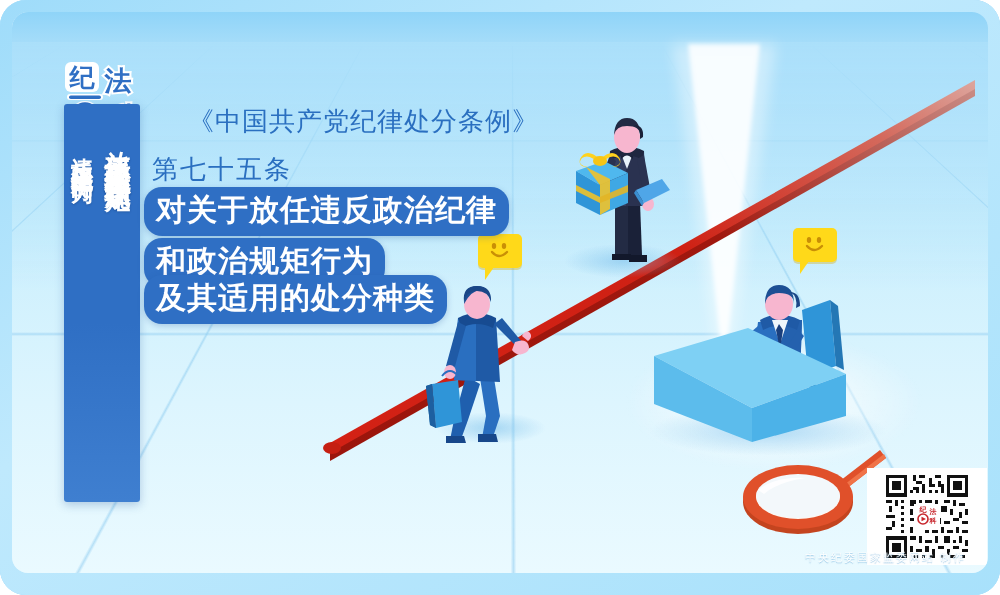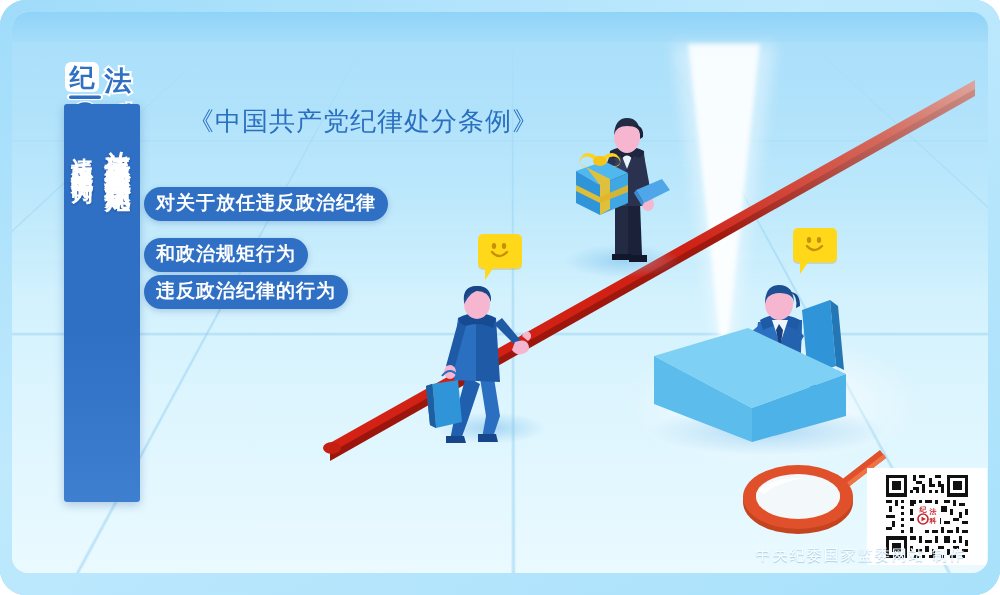--- a/index.html
+++ b/index.html
@@ -142,38 +142,38 @@
   .law-article{
     position:absolute;left:140px;top:140px;
     font-family:"Liberation Serif","DejaVu Serif",serif;
     font-size:26px;color:#2a6fc0;letter-spacing:2px;white-space:nowrap;
   }
   .hl{
     position:absolute;
     display:inline-block;
     background:#2f6fc4;color:#ffffff;
     font-family:"Liberation Serif","DejaVu Serif",serif;
-    font-weight:700;font-size:19px;letter-spacing:1px;
+    font-weight:700;font-size:30px;letter-spacing:1px;
     padding:3px 12px 5px 12px;border-radius:18px;white-space:nowrap;
     box-shadow:0 2px 6px rgba(30,80,150,.25);
   }
 
   
   .qr{
     position:absolute;left:855px;top:456px;width:120px;height:97px;
     background:#ffffff;padding:4px;box-sizing:border-box;
   }
   .qr-center{
     position:absolute;left:50%;top:50%;transform:translate(-50%,-50%);
     width:26px;height:26px;background:#ffffff;
     display:flex;align-items:center;justify-content:center;
   }
   .credit{
     position:absolute;right:22px;bottom:8px;
-    font-size:15px;color:#ffffff;letter-spacing:2px;
+    font-size:11px;color:#ffffff;letter-spacing:2px;
     font-family:"Liberation Sans","DejaVu Sans",sans-serif;
     text-shadow:0 1px 1px rgba(90,160,210,.6);
   }
 </style>
 </head>
 <body>
 
 <div id="poster">
 
   <div class="frame-outer"></div>
@@ -363,24 +363,25 @@
           <text x="60" y="68" font-family="'Liberation Serif','DejaVu Serif',serif" font-size="27" font-weight="700" fill="#2f6fc4" stroke="#ffffff" stroke-width="4" paint-order="stroke" text-anchor="middle">科</text>
         </g>
       </svg>
     </div>
 
     <div class="vband"></div>
     <div class="vtitle-col" style="left:55px;top:128px;height:356px;font-size:22px;">违反政治纪律的行为：</div>
     <div class="vtitle-col" style="left:88px;top:118px;height:372px;font-size:26px;">放任违反政治纪律和政治规矩</div>
 
     <div class="law-title">《中国共产党纪律处分条例》</div>
+    <div class="law-article">第七十五条</div>
 
     <div class="hl" style="left:132px;top:175px;">对关于放任违反政治纪律</div>
     <div class="hl" style="left:132px;top:219px;margin-top:7px;">和政治规矩行为</div>
-    <div class="hl" style="left:132px;top:263px;">违反政治纪律的行为</div>
+    <div class="hl" style="left:132px;top:263px;">及其适用的处分种类</div>
 
     <div class="qr">
       <svg width="112" height="89" viewBox="0 0 29 29" shape-rendering="crispEdges">
         <rect width="29" height="29" fill="#ffffff"></rect>
         <g fill="#111111">
 
           <rect x="1" y="1" width="7" height="1"></rect>
             <rect x="1" y="7" width="7" height="1"></rect>
           <rect x="1" y="1" width="1" height="7"></rect>
             <rect x="7" y="1" width="1" height="7"></rect>

